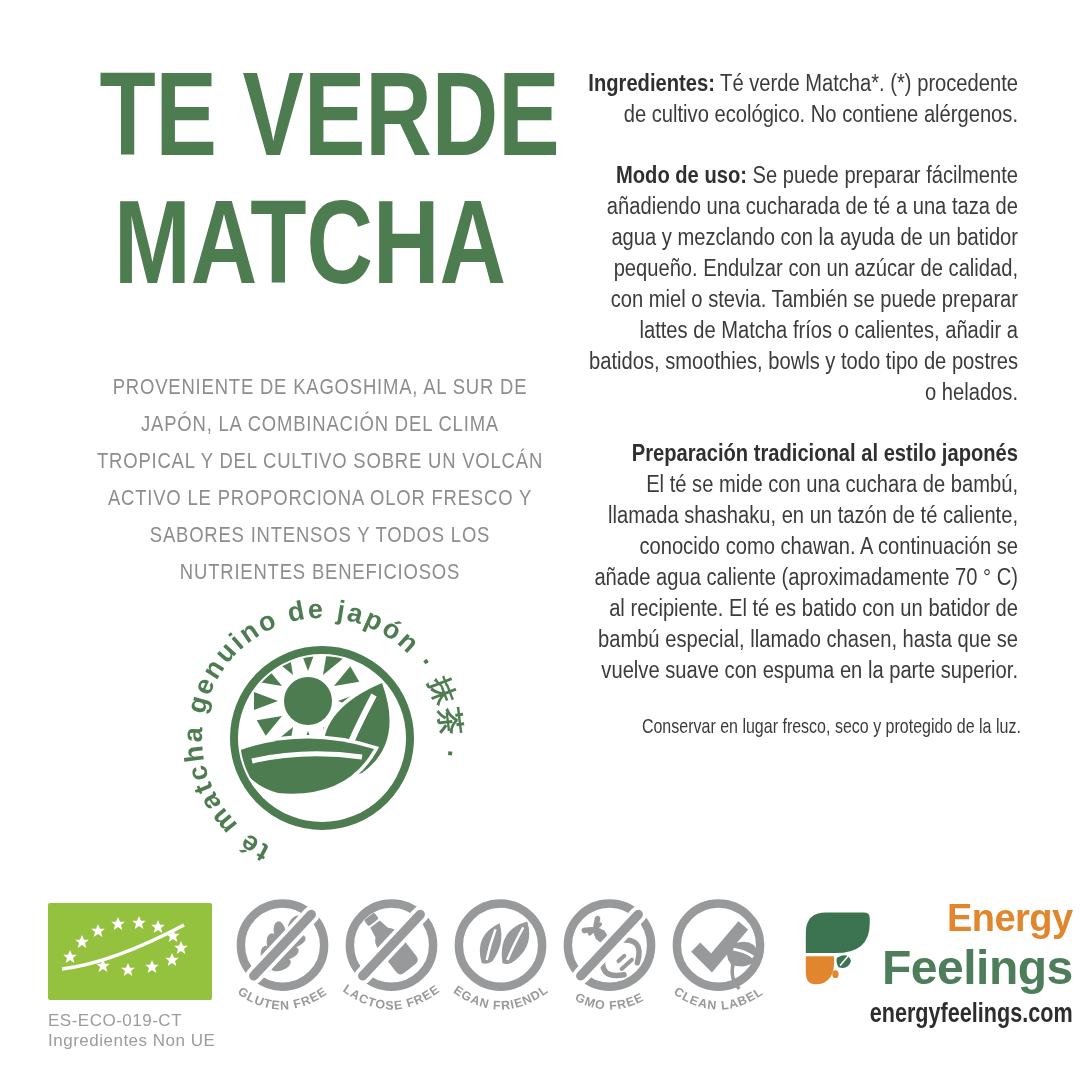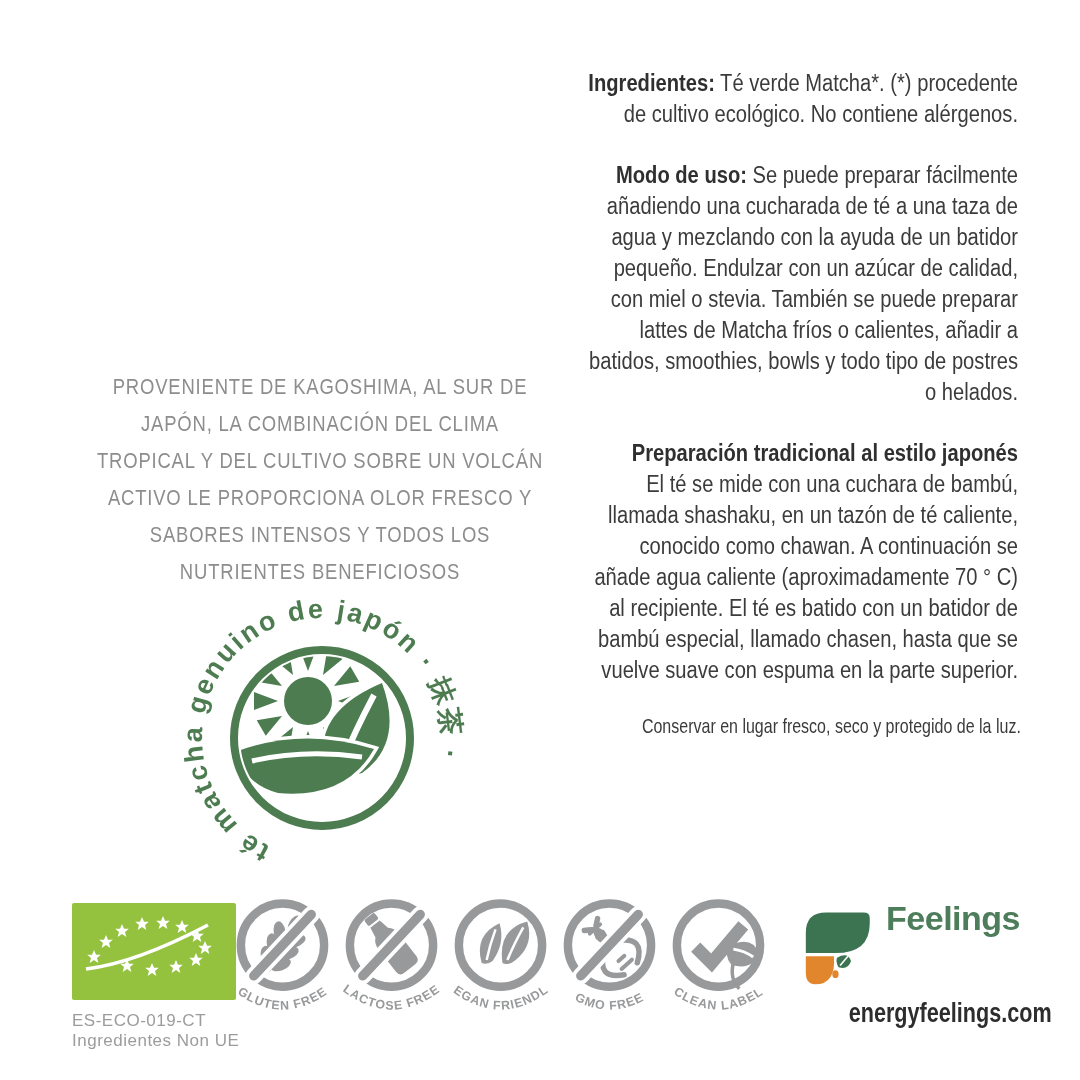--- a/index.html
+++ b/index.html
@@ -30,44 +30,48 @@
               color:#3b3b3b; font-size:23px; line-height:31px;
               transform:scaleX(0.876); transform-origin:100% 0; }
   .rightcol .block { margin-bottom:30px; }
   .rightcol strong { font-weight:bold; color:#2f2f2f; }
   .prep-heading { font-weight:bold; color:#2f2f2f; }
   .conserve-wrap { margin-top:24px; font-size:21px; }
   .conserve { display:inline-block; white-space:nowrap; transform:scaleX(0.87);
               transform-origin:100% 50%; }
 
   
-  .eu { position:absolute; left:72px; top:903px; width:170px; }
+  .eu { position:absolute; left:48px; top:903px; width:170px; }
   .eu-text { margin-top:6px; color:#9c9c9c; font-size:17px; line-height:20px;
              letter-spacing:0.5px; }
   .badges { position:absolute; left:228px; top:893px; display:flex; gap:0px; }
   .badge { width:109px; height:142px; }
   .badge svg { width:100%; height:100%; }
 
   .brand { position:absolute; left:798px; top:898px; width:222px;
            display:grid; grid-template-columns:84px 1fr; }
   .brand-mark { grid-row:1 / 3; padding-top:8px; }
   .brand-name1 { text-align:right; font-size:38px; line-height:40px; font-weight:bold;
                  color:#e2862e; letter-spacing:-0.5px; }
-  .brand-name2 { text-align:right; font-size:34px; line-height:40px; font-weight:bold;
+  .brand-name2 { text-align:right; font-size:48px; line-height:40px; font-weight:bold;
                  color:#4e7d5b; letter-spacing:-0.5px; }
   .brand-site { grid-column:1 / 3; text-align:right; font-size:27px;
                 font-weight:bold; color:#2d2d2d; }
   .brand-site span { display:inline-block; white-space:nowrap; transform:scaleX(0.80);
                      transform-origin:100% 50%; }
 </style>
 </head>
 <body>
 
 <div class="canvas">
 
+  <div class="title">
+    <span class="line">TE VERDE</span>
+    <span class="line">MATCHA</span>
+  </div>
 
   <p class="desc">PROVENIENTE DE KAGOSHIMA, AL SUR DE JAPÓN, LA COMBINACIÓN DEL CLIMA TROPICAL Y DEL CULTIVO SOBRE UN VOLCÁN ACTIVO LE PROPORCIONA OLOR FRESCO Y SABORES INTENSOS Y TODOS LOS NUTRIENTES BENEFICIOSOS</p>
 
   <div class="stamp">
     <svg viewBox="0 0 308 308">
       <defs>
         <path id="stampArc" d="M152,275 A120,120 0 1,1 152.1,275" fill="none"></path>
         <clipPath id="stampClip">
             <circle cx="152" cy="155" r="82"></circle>
           </clipPath>
@@ -246,17 +250,18 @@
   <div class="brand">
     <div class="brand-mark">
       <svg viewBox="0 0 100 112" width="78" height="88">
         <path d="M10,60 L10,34 Q10,8 36,8 L84,8 Q92,8 92,15 L92,22 Q92,60 48,60 Z" fill="#3c7452"></path>
         <path d="M10,64 L46,64 Q49,100 22,100 Q10,100 10,85 Z" fill="#e2862e"></path>
         <path d="M50,66 Q64,58 68,70 Q64,82 52,78 Q48,72 50,66 Z" fill="#3c7452"></path>
         <line x1="54" y1="76" x2="64" y2="64" stroke="#ffffff" stroke-width="2"></line>
         <ellipse cx="48" cy="87" rx="4" ry="5" fill="#e2862e"></ellipse>
       </svg>
     </div>
+    <div class="brand-name1">Energy</div>
     <div class="brand-name2">Feelings</div>
     <div class="brand-site"><span>energyfeelings.com</span></div>
   </div>
 
 </div>
 
 </body></html>

